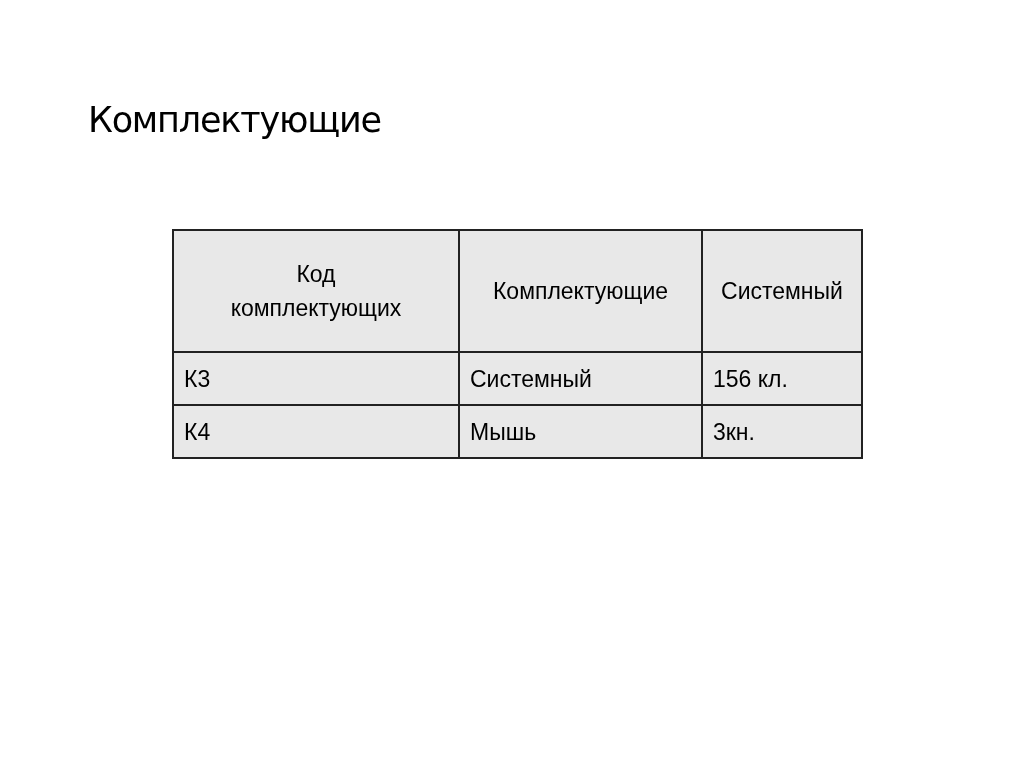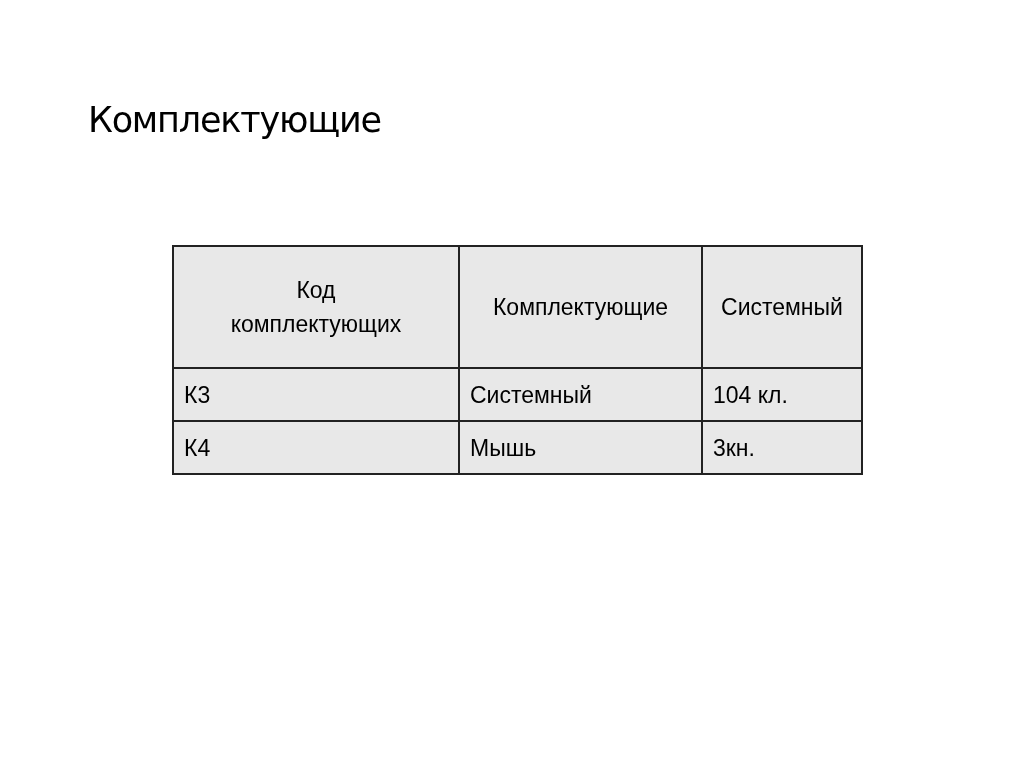--- a/index.html
+++ b/index.html
@@ -21,21 +21,20 @@
       margin: 8px;
       font-weight: normal;
       white-space: nowrap;
     }
     table.parts {
       position: absolute;
       left: 172px; top: 229px;
       border-collapse: collapse;
       table-layout: fixed;
       width: 689px;
-      margin-top: 16px;
     }
     table.parts td, table.parts th {
       background: #e8e8e8;
       border: 2px solid #222;
       font-size: 23px;
       font-weight: normal;
       padding: 0 10px;
       vertical-align: middle;
       line-height: 34px;
     }
@@ -64,21 +63,21 @@
         <span>комплектующих</span>
       </th>
       <th>Комплектующие</th>
       <th>Системный</th>
     </tr>
   </thead>
   <tbody>
     <tr class="rn">
       <td>К3</td>
       <td>Системный</td>
-      <td>104 кл.</td>
+      <td>156 кл.</td>
     </tr>
     <tr class="rn">
       <td>К4</td>
       <td>Мышь</td>
       <td>3кн.</td>
     </tr>
   </tbody>
 </table>
 
 </body></html>

